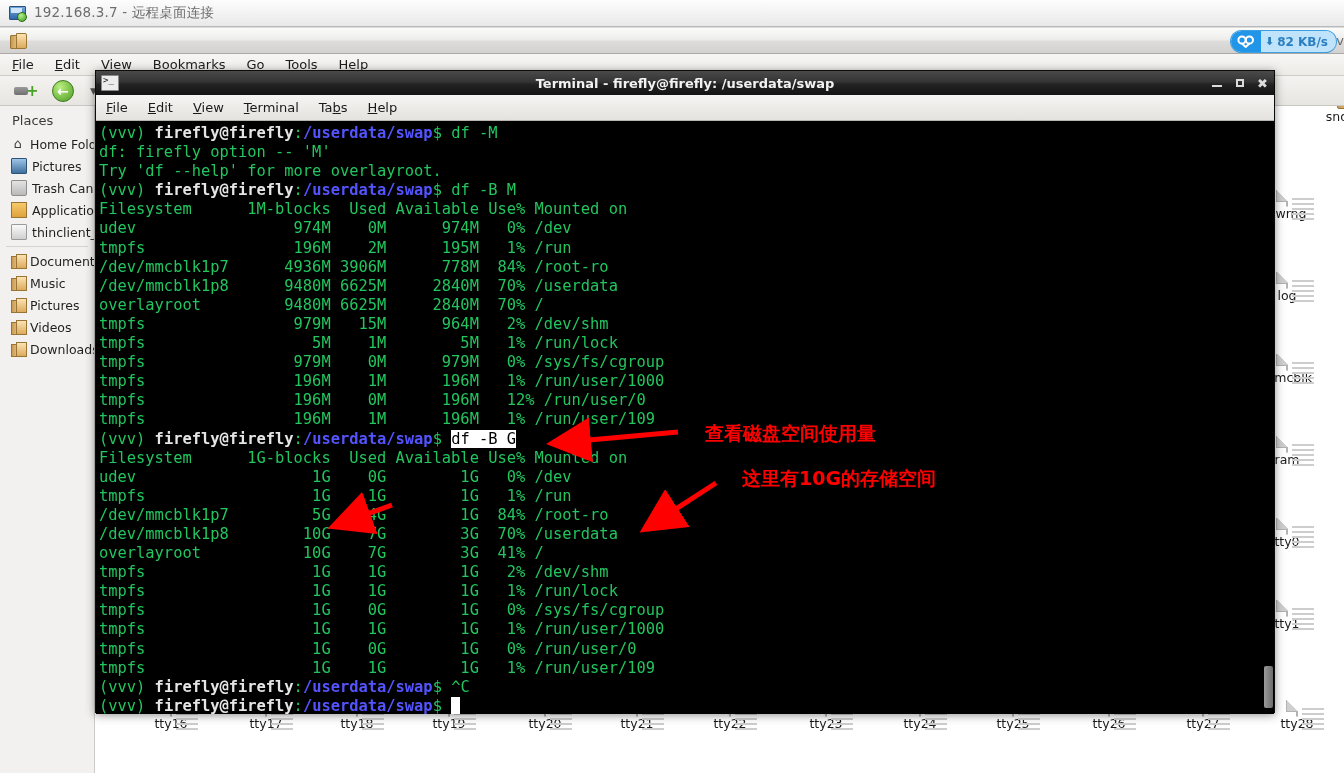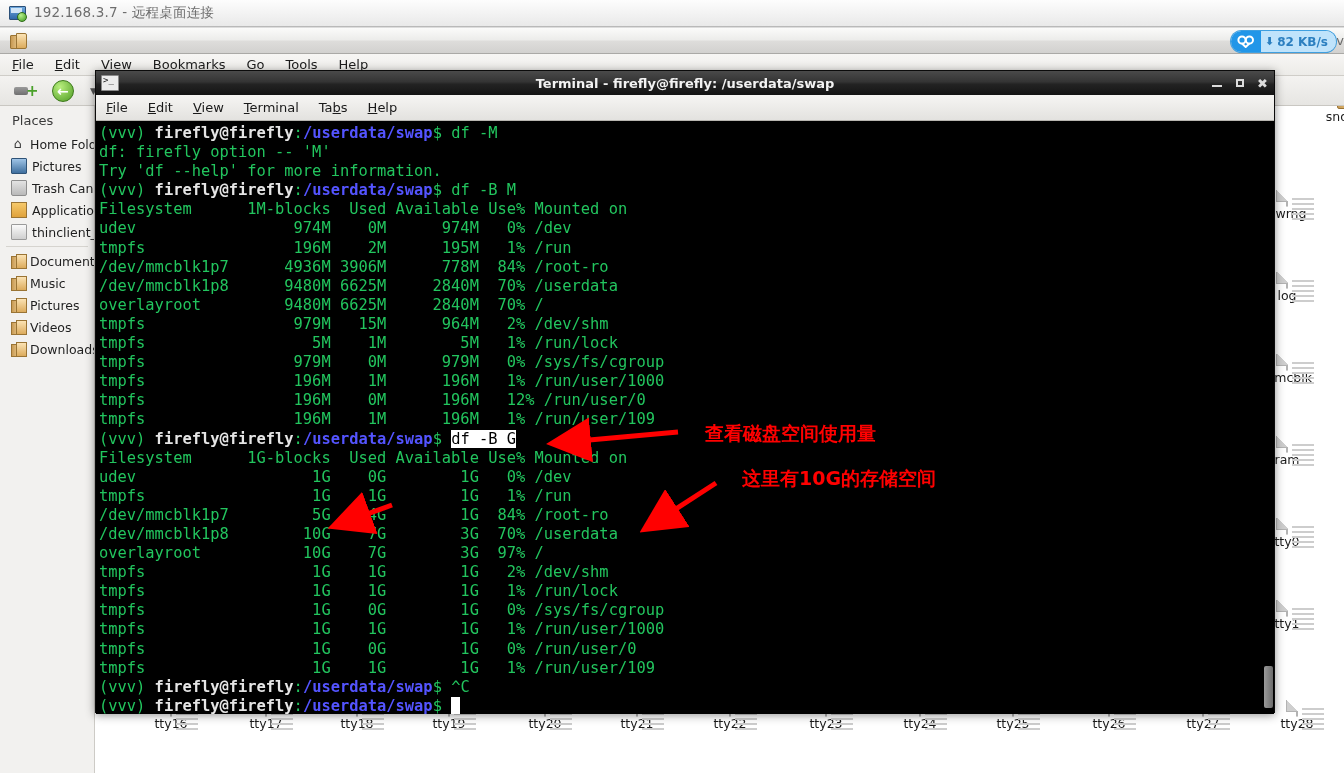--- a/index.html
+++ b/index.html
@@ -329,41 +329,41 @@
     <span class="mi"><u>E</u>dit</span>
     <span class="mi"><u>V</u>iew</span>
     <span class="mi"><u>T</u>erminal</span>
     <span class="mi">Ta<u>b</u>s</span>
     <span class="mi"><u>H</u>elp</span>
   </div>
 
   <div id="term-screen">
     <div id="term-text"><span class="w">(vvv) </span><span class="g">firefly@firefly</span><span class="w">:</span><span class="b">/userdata/swap</span><span class="w">$ </span><span class="w">df -M</span>
 <span class="w">df: firefly option -- 'M'</span>
-<span class="w">Try 'df --help' for more information.</span>
+<span class="w">Try 'df --help' for more overlayroot.</span>
 <span class="w">(vvv) </span><span class="g">firefly@firefly</span><span class="w">:</span><span class="b">/userdata/swap</span><span class="w">$ </span><span class="w">df -B M</span>
 <span class="w">Filesystem      1M-blocks  Used Available Use% Mounted on</span>
 <span class="w">udev                 974M    0M      974M   0% /dev</span>
 <span class="w">tmpfs                196M    2M      195M   1% /run</span>
 <span class="w">/dev/mmcblk1p7      4936M 3906M      778M  84% /root-ro</span>
 <span class="w">/dev/mmcblk1p8      9480M 6625M     2840M  70% /userdata</span>
 <span class="w">overlayroot         9480M 6625M     2840M  70% /</span>
 <span class="w">tmpfs                979M   15M      964M   2% /dev/shm</span>
 <span class="w">tmpfs                  5M    1M        5M   1% /run/lock</span>
 <span class="w">tmpfs                979M    0M      979M   0% /sys/fs/cgroup</span>
 <span class="w">tmpfs                196M    1M      196M   1% /run/user/1000</span>
 <span class="w">tmpfs                196M    0M      196M   12% /run/user/0</span>
 <span class="w">tmpfs                196M    1M      196M   1% /run/user/109</span>
 <span class="w">(vvv) </span><span class="g">firefly@firefly</span><span class="w">:</span><span class="b">/userdata/swap</span><span class="w">$ </span><span class="sel">df -B G</span>
 <span class="w">Filesystem      1G-blocks  Used Available Use% Mounted on</span>
 <span class="w">udev                   1G    0G        1G   0% /dev</span>
 <span class="w">tmpfs                  1G    1G        1G   1% /run</span>
 <span class="w">/dev/mmcblk1p7         5G    4G        1G  84% /root-ro</span>
 <span class="w">/dev/mmcblk1p8        10G    7G        3G  70% /userdata</span>
-<span class="w">overlayroot           10G    7G        3G  97% /</span>
+<span class="w">overlayroot           10G    7G        3G  41% /</span>
 <span class="w">tmpfs                  1G    1G        1G   2% /dev/shm</span>
 <span class="w">tmpfs                  1G    1G        1G   1% /run/lock</span>
 <span class="w">tmpfs                  1G    0G        1G   0% /sys/fs/cgroup</span>
 <span class="w">tmpfs                  1G    1G        1G   1% /run/user/1000</span>
 <span class="w">tmpfs                  1G    0G        1G   0% /run/user/0</span>
 <span class="w">tmpfs                  1G    1G        1G   1% /run/user/109</span>
 <span class="w">(vvv) </span><span class="g">firefly@firefly</span><span class="w">:</span><span class="b">/userdata/swap</span><span class="w">$ </span><span class="w">^C</span>
 <span class="w">(vvv) </span><span class="g">firefly@firefly</span><span class="w">:</span><span class="b">/userdata/swap</span><span class="w">$ </span><span class="curs">&nbsp;</span>
 </div>
   </div>

